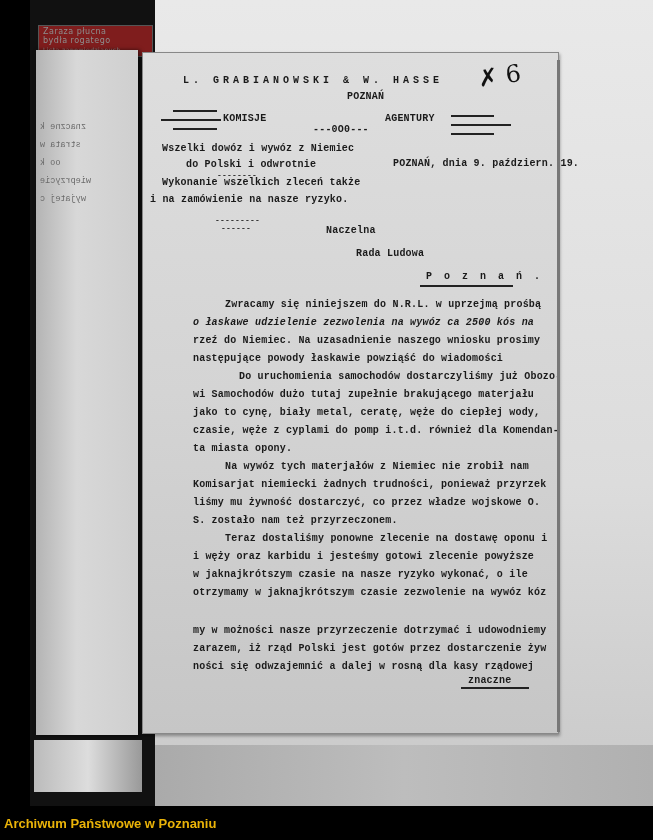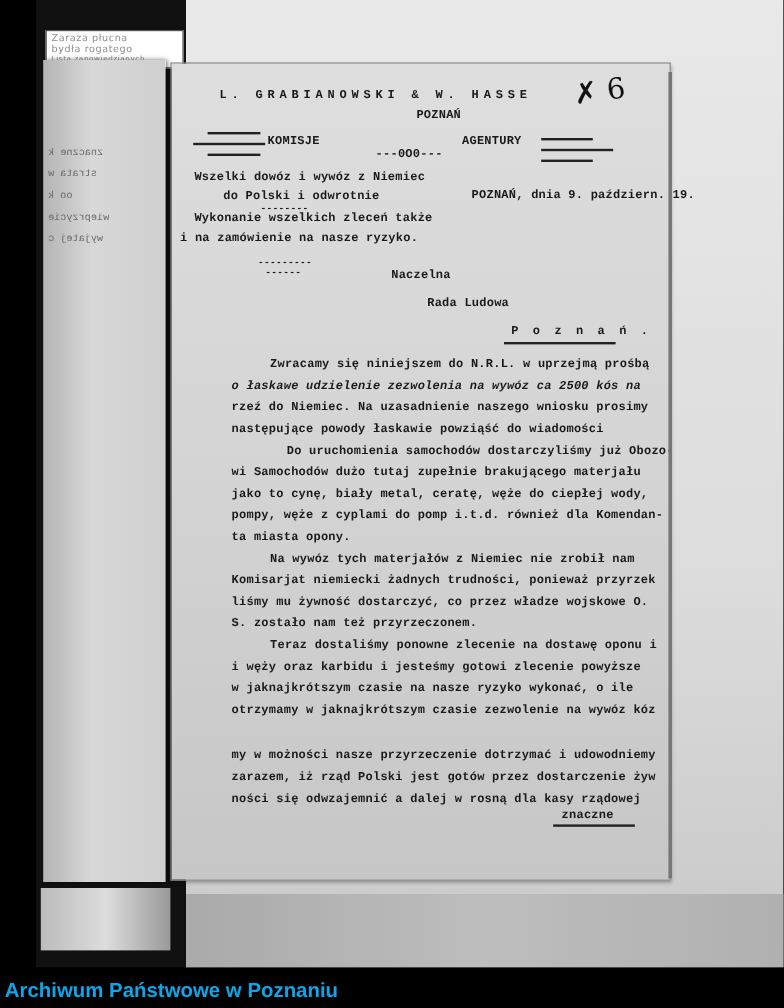--- a/index.html
+++ b/index.html
@@ -14,21 +14,21 @@
   .bottom-strip {
     position:absolute; left:155px; top:745px; width:498px; height:61px;
     background:linear-gradient(90deg,#aaaaaa,#bdbdbd 50%,#b0b0b0);
   }
   .left-spine {
     position:absolute; left:30px; top:0; width:125px; height:806px;
     background:#111;
   }
   .left-label {
     position:absolute; left:38px; top:25px; width:105px; height:28px;
-    border:1px solid #555; background:#ffffff; color:#8e8e8e;
+    border:1px solid #555; background:#7f1d1d; color:#8e8e8e;
     font-family:"DejaVu Sans", sans-serif; font-size:8px; line-height:9px; padding:1px 4px;
     letter-spacing:0.5px;
   }
   .left-page {
     position:absolute; left:36px; top:50px; width:102px; height:685px;
     background:linear-gradient(90deg,#b4b4b4 0%,#d8d8d8 40%,#cfcfcf 100%);
     box-shadow:2px 0 4px rgba(0,0,0,.6);
   }
   .left-page-lower {
     position:absolute; left:34px; top:740px; width:108px; height:52px;
@@ -46,22 +46,22 @@
     color:#1a1a1a; font-weight:bold;
   }
   .txt { position:absolute; font-size:10px; white-space:nowrap; letter-spacing:0.2px; }
   .spaced { letter-spacing:4px; }
   .rule { position:absolute; height:2px; background:#222; }
   .mark {
     position:absolute; left:478px; top:62px; font-family:"DejaVu Serif", serif;
     font-size:24px; color:#111; font-weight:normal; transform:rotate(-8deg);
   }
   .caption {
-    position:absolute; left:4px; top:816px; color:#0ea5e9;
-    font-family:"Liberation Sans", sans-serif; font-size:17px; font-weight:bold;
+    position:absolute; left:4px; top:816px; color:#eab308;
+    font-family:"Liberation Sans", sans-serif; font-size:13px; font-weight:bold;
   }
   .edge-line { position:absolute; left:557px; top:60px; width:3px; height:672px; background:#777; }
 </style>
 </head>
 <body>
 
 <div class="scan-bg"></div>
 <div class="bottom-strip"></div>
 
 <div class="left-spine"></div>
@@ -109,21 +109,21 @@
   <div class="txt" style="left:283px;top:218px;letter-spacing:3px;">P o z n a ń .</div>
   <div class="rule" style="left:277px;top:232px;width:93px;height:1.5px;"></div>
 
   <div class="txt" style="left:82px;top:246px;">Zwracamy się niniejszem do N.R.L. w uprzejmą prośbą</div>
   <div class="txt" style="left:50px;top:264px;font-style:italic;">o łaskawe udzielenie zezwolenia na wywóz ca 2500 kós na</div>
   <div class="txt" style="left:50px;top:282px;">rzeź do Niemiec. Na uzasadnienie naszego wniosku prosimy</div>
   <div class="txt" style="left:50px;top:300px;">następujące powody łaskawie powziąść do wiadomości</div>
   <div class="txt" style="left:96px;top:318px;">Do uruchomienia samochodów dostarczyliśmy już Obozo-</div>
   <div class="txt" style="left:50px;top:336px;">wi Samochodów dużo tutaj zupełnie brakującego materjału</div>
   <div class="txt" style="left:50px;top:354px;">jako to cynę, biały metal, ceratę, węże do ciepłej wody,</div>
-  <div class="txt" style="left:50px;top:372px;">pompy, węże z cyplami do pomp i.t.d. również dla Komendan-</div>
+  <div class="txt" style="left:50px;top:372px;">czasie, węże z cyplami do pomp i.t.d. również dla Komendan-</div>
   <div class="txt" style="left:50px;top:390px;">ta miasta opony.</div>
   <div class="txt" style="left:82px;top:408px;">Na wywóz tych materjałów z Niemiec nie zrobił nam</div>
   <div class="txt" style="left:50px;top:426px;">Komisarjat niemiecki żadnych trudności, ponieważ przyrzek</div>
   <div class="txt" style="left:50px;top:444px;">liśmy mu żywność dostarczyć, co przez władze wojskowe O.</div>
   <div class="txt" style="left:50px;top:462px;">S. zostało nam też przyrzeczonem.</div>
   <div class="txt" style="left:82px;top:480px;">Teraz dostaliśmy ponowne zlecenie na dostawę oponu i</div>
   <div class="txt" style="left:50px;top:498px;">i węży oraz karbidu i jesteśmy gotowi zlecenie powyższe</div>
   <div class="txt" style="left:50px;top:516px;">w jaknajkrótszym czasie na nasze ryzyko wykonać, o ile</div>
   <div class="txt" style="left:50px;top:534px;">otrzymamy w jaknajkrótszym czasie zezwolenie na wywóz kóz</div>
   <div class="txt" style="left:50px;top:572px;text-align:center;">my w możności nasze przyrzeczenie dotrzymać i udowodniemy</div>

